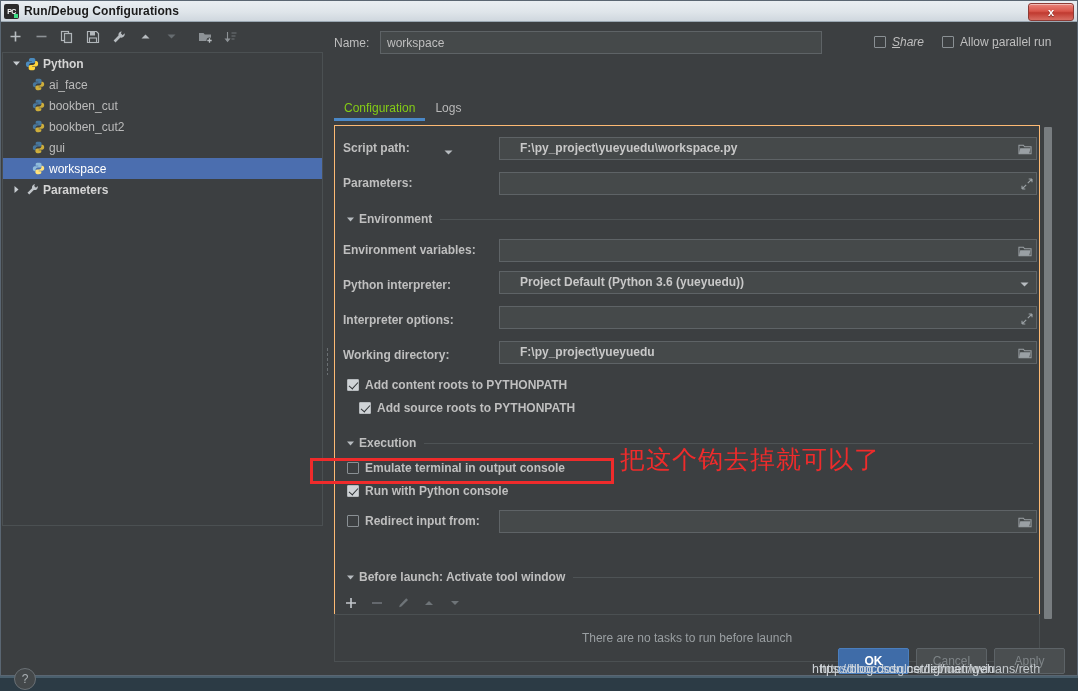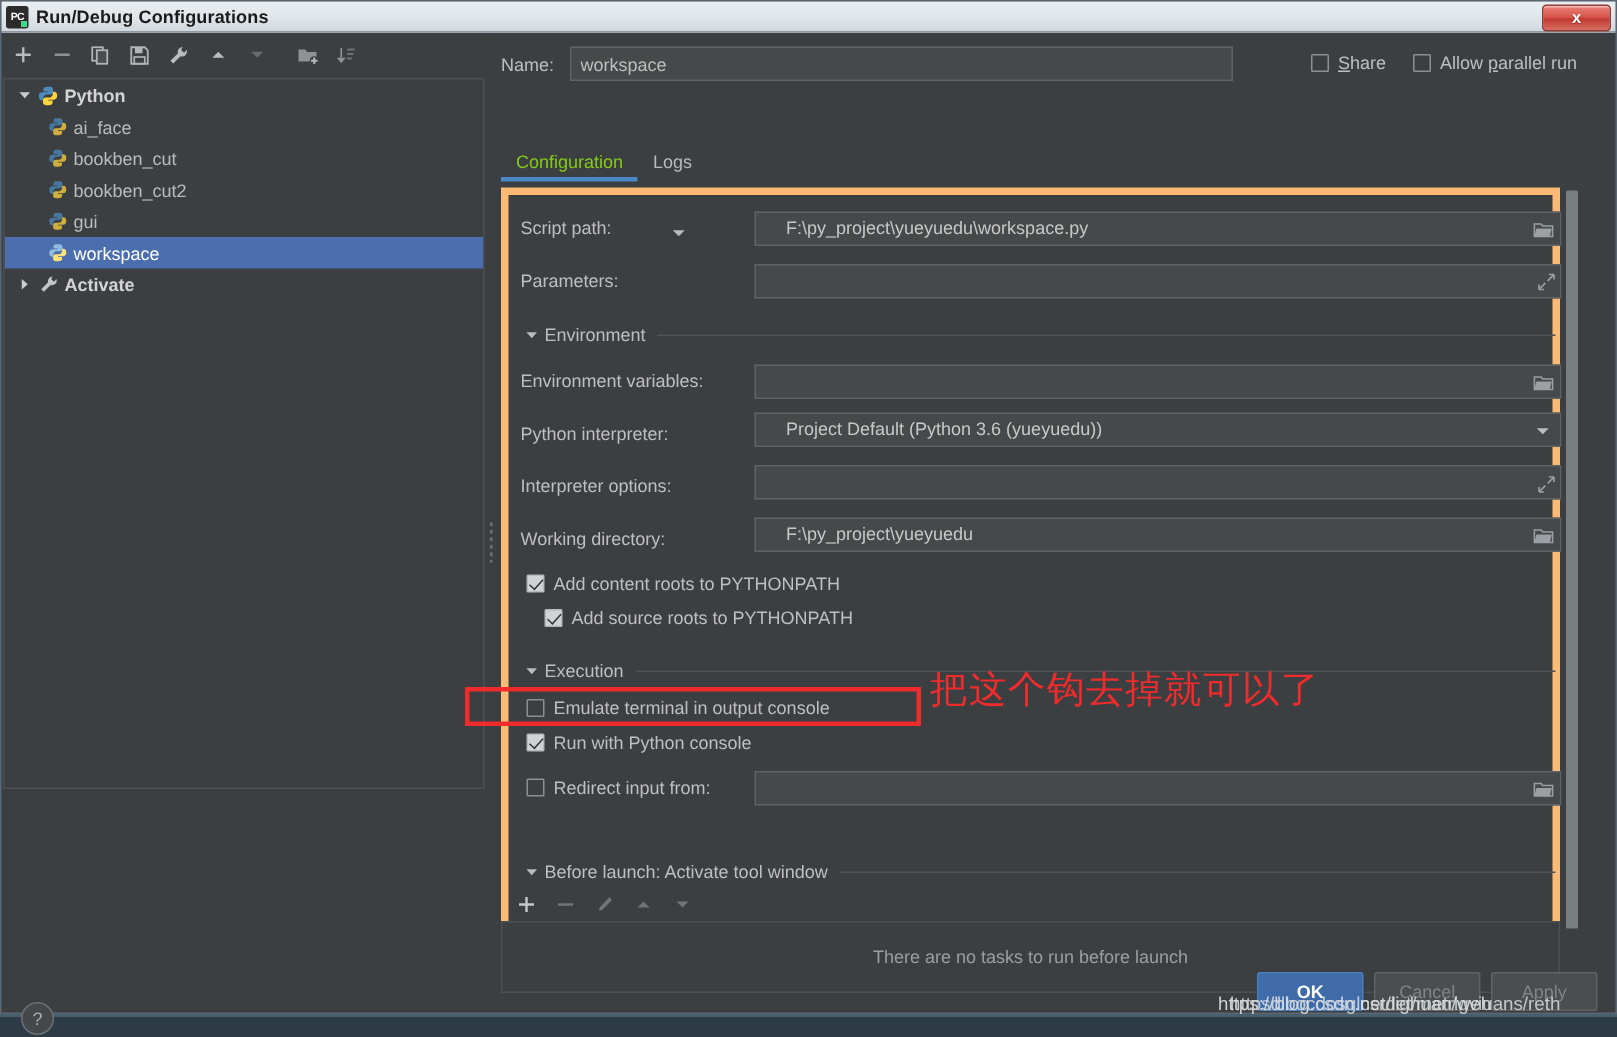--- a/index.html
+++ b/index.html
@@ -102,21 +102,21 @@
   .ul{text-decoration:underline;}
 
   
   .tabs{position:absolute;left:2px;top:76px;width:720px;height:26px;display:flex;align-items:flex-start;}
   .tab{font-size:12px;color:#b9b9b9;padding:3px 10px 6px 10px;cursor:pointer;position:relative;}
   .tab.active{color:#84cc16;}
   .tab.active:after{content:"";position:absolute;left:0;right:0;bottom:0;height:3px;background:#4a88c7;}
 
   
   .formpane{position:absolute;left:2px;top:103px;width:706px;height:522px;
-    border:5px solid #fdba74;box-sizing:border-box;background:#3c3f41;}
+    border:1px solid #fdba74;box-sizing:border-box;background:#3c3f41;font-weight:bold;}
 
   .flabel{position:absolute;font-size:12px;color:#bfbfbf;}
   .fld{position:absolute;background:#45494a;border:1px solid #5e6366;box-sizing:border-box;
     color:#c8c8c8;font-size:12px;line-height:21px;height:23px;padding:0 22px 0 20px;
     white-space:nowrap;overflow:hidden;}
   .fld.empty{color:#7e8487;}
   .fldbtn{position:absolute;width:16px;height:16px;display:flex;align-items:center;justify-content:center;cursor:pointer;}
 
   .combo-arrow{position:absolute;width:12px;height:12px;cursor:pointer;}
 
@@ -321,41 +321,41 @@
           <div class="tw">
             <svg width="9" height="9" viewBox="0 0 9 9">
                 <path d="M2.5 1 6.5 4.5 2.5 8z" fill="#c8cdd1"></path>
               </svg>
           </div>
           <div class="ticon">
             <svg width="13" height="13" viewBox="0 0 14 14">
                 <path d="M9.8 1.4a3.4 3.4 0 0 0-3.3 4.2L1.6 10.5l1.9 1.9 4.9-4.9a3.4 3.4 0 0 0 4.2-4.3L10.7 5.2 8.8 3.3z" fill="#c0c5c9"></path>
               </svg>
           </div>
-          <span class="tlabel">Activate</span>
+          <span class="tlabel">Parameters</span>
         </div>
       </div>
 
       <div class="help-btn">
         <span>?</span>
       </div>
     </div>
 
     <div class="splitter">
       <div class="dots"></div>
     </div>
 
     <div class="right-panel">
 
       <div class="name-row">
         <span class="name-label">Name:</span>
         <input class="txtinput name-input" type="text" value="workspace" style="">
       </div>
 
-      <div class="cbrow" style="left:542px;">
+      <div class="cbrow" style="left:542px;font-style:italic;">
         <span class="cb"></span>
         <span><span class="ul">S</span><span></span>hare</span>
       </div>
       <div class="cbrow" style="left:610px;">
         <span class="cb"></span>
         <span>Allow <span class="ul">p</span>arallel run</span>
       </div>
 
       <div class="tabs">
         <div class="tab active">Configuration</div>

